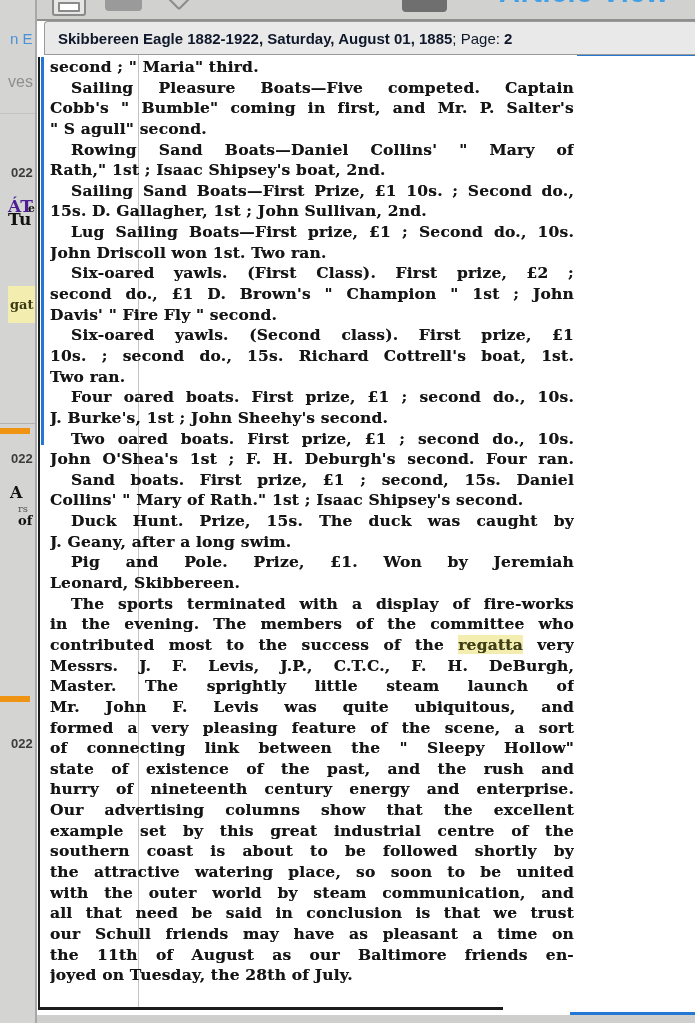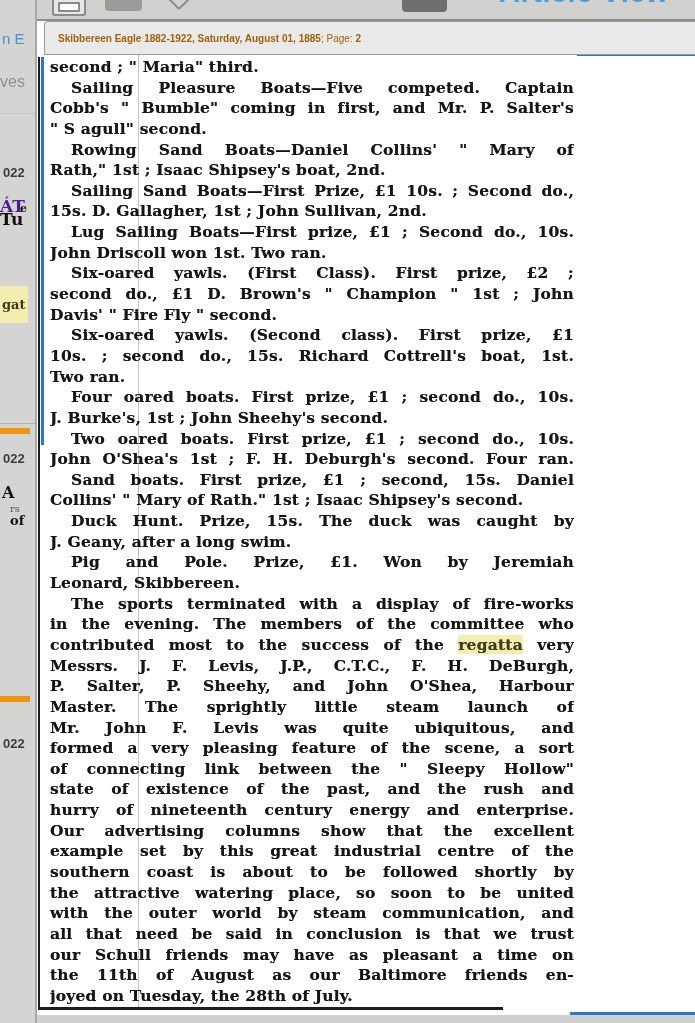--- a/index.html
+++ b/index.html
@@ -2,21 +2,21 @@
 <html><head>
 <meta charset="utf-8">
 <style>
   html,body{margin:0;padding:0;}
   body{
     width:695px;height:1023px;position:relative;overflow:hidden;
     background:#d4d4d2;font-family:"Liberation Sans",sans-serif;
   }
   
   .bg-strip{position:absolute;left:0;top:0;width:35px;height:1023px;overflow:hidden;background:#d4d4d2;}
-  .bg-strip .frag{position:absolute;white-space:nowrap;}
+  .bg-strip .frag{position:absolute;white-space:nowrap;margin-left:8px;}
   .frag-link{left:2px;top:30px;color:#4a90d9;font-size:15px;}
   .frag-ves{left:0;top:73px;color:#8f8f8f;font-size:16px;}
   .bg-div1{position:absolute;left:0;top:113px;width:35px;height:1px;background:#c2c2c0;}
   .frag-022a{left:3px;top:165px;color:#3c3c3c;font-size:13px;font-weight:bold;}
   .frag-at{left:0;top:196px;color:#4c1d95;font:700 17px "DejaVu Serif",serif;}
   .frag-e{left:20px;top:202px;color:#111;font:700 11px "DejaVu Serif",serif;}
   .frag-tu{left:0;top:209px;color:#111;font:700 17px "DejaVu Serif",serif;}
   .frag-gat{left:0;top:286px;color:#3a3a14;font:700 13px "DejaVu Serif",serif;background:#f3eeb0;padding:11px 2px;}
   .bg-div2{position:absolute;left:0;top:423px;width:35px;height:1px;background:#b3b3b1;}
   .bg-orange1{position:absolute;left:0;top:428px;width:30px;height:6px;background:#ef9412;}
@@ -47,21 +47,21 @@
   .article-view{
     position:absolute;left:462px;top:-24px;
     font-size:29px;font-weight:bold;color:#3fa0e8;letter-spacing:0.5px;
     font-family:"Liberation Sans",sans-serif;white-space:nowrap;
   }
   .header{
     position:absolute;left:7px;top:21px;width:653px;height:34px;box-sizing:border-box;
     background:#e9e9e9;border:1px solid #9a9a9a;border-right:none;
     border-top-left-radius:4px;display:flex;align-items:center;padding-left:13px;
   }
-  .header .ttl{font-size:10px;color:#a16207;text-align:center;}
+  .header .ttl{font-size:15px;color:#0f172a;text-align:center;}
   .header .b{font-weight:bold;}
 
   
   .scan{position:absolute;left:0;top:55px;width:660px;height:960px;background:#fff;overflow:hidden;}
   .rule-left{position:absolute;left:1px;top:2px;width:2px;height:953px;background:#1c1c1c;}
   .sel-left{position:absolute;left:4px;top:2px;width:3px;height:388px;background:#2577d4;}
   .crease{position:absolute;left:101px;top:0;width:1px;height:952px;background:rgba(20,20,20,0.25);}
   .rule-bottom{position:absolute;left:1px;top:952px;width:465px;height:3px;background:#1c1c1c;}
   .sel-top-right{position:absolute;left:540px;top:-3px;width:120px;height:4px;background:#2577d4;}
   .sel-bottom-right{position:absolute;left:533px;top:957px;width:127px;height:3px;background:#2577d4;}
@@ -142,21 +142,20 @@
         <div class="tline ind jst">Sand boats.  First prize, £1 ; second, 15s.  Daniel</div>
         <div class="tline">Collins' " Mary of Rath." 1st ; Isaac Shipsey's second.</div>
         <div class="tline ind jst">Duck Hunt.  Prize, 15s.  The duck was caught by</div>
         <div class="tline">J. Geany, after a long swim.</div>
         <div class="tline ind jst">Pig and Pole.  Prize, £1.  Won by Jeremiah</div>
         <div class="tline">Leonard, Skibbereen.</div>
         <div class="tline ind jst">The sports terminated with a display of fire-works</div>
         <div class="tline jst">in the evening.  The members of the committee who</div>
         <div class="tline jst"><span>contributed most to the success of the </span><span class="hl">regatta</span><span> very</span></div>
         <div class="tline jst">Messrs. J. F. Levis, J.P., C.T.C., F. H. DeBurgh,</div>
-        <div class="tline jst">P. Salter, P. Sheehy, and John O'Shea, Harbour</div>
         <div class="tline jst">Master.  The sprightly little steam launch of</div>
         <div class="tline jst">Mr. John F. Levis was quite ubiquitous, and</div>
         <div class="tline jst">formed a very pleasing feature of the scene, a sort</div>
         <div class="tline jst">of connecting link between the " Sleepy Hollow"</div>
         <div class="tline jst">state of existence of the past, and the rush and</div>
         <div class="tline jst">hurry of nineteenth century energy and enterprise.</div>
         <div class="tline jst">Our advertising columns show that the excellent</div>
         <div class="tline jst">example set by this great industrial centre of the</div>
         <div class="tline jst">southern coast is about to be followed shortly by</div>
         <div class="tline jst">the attractive watering place, so soon to be united</div>

